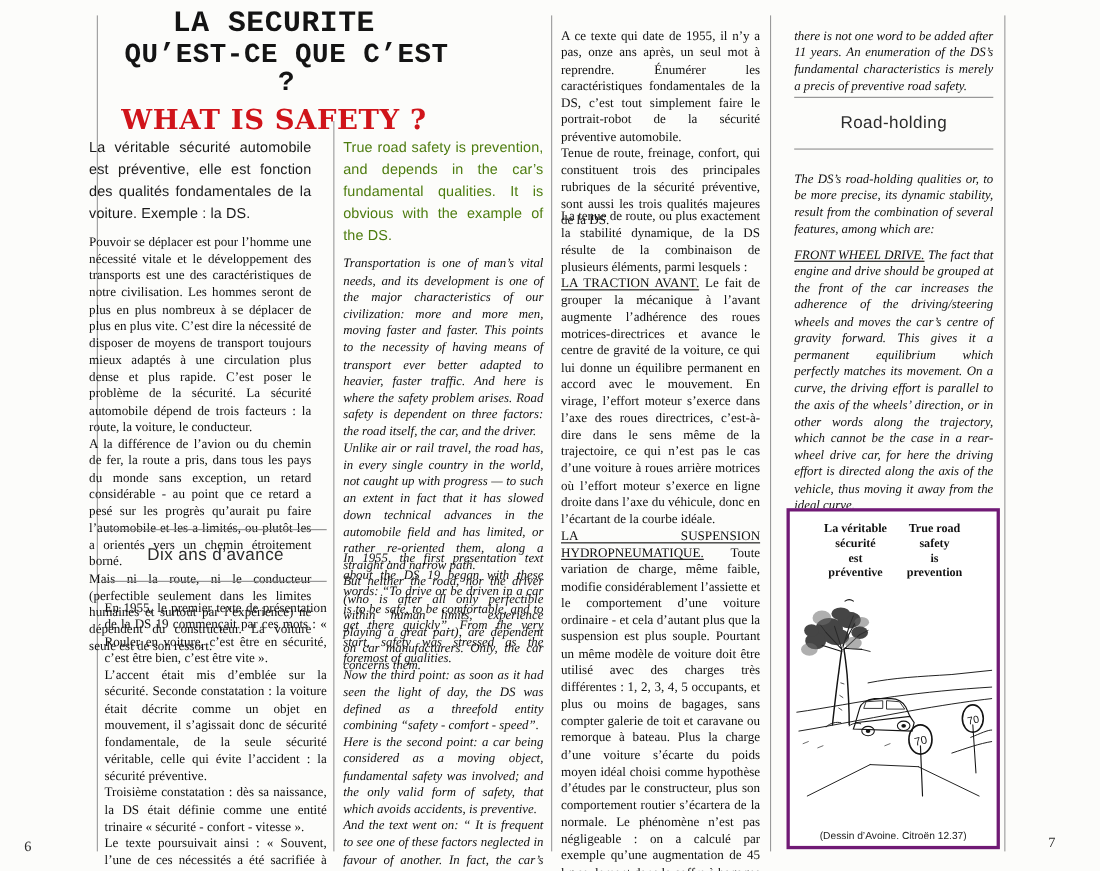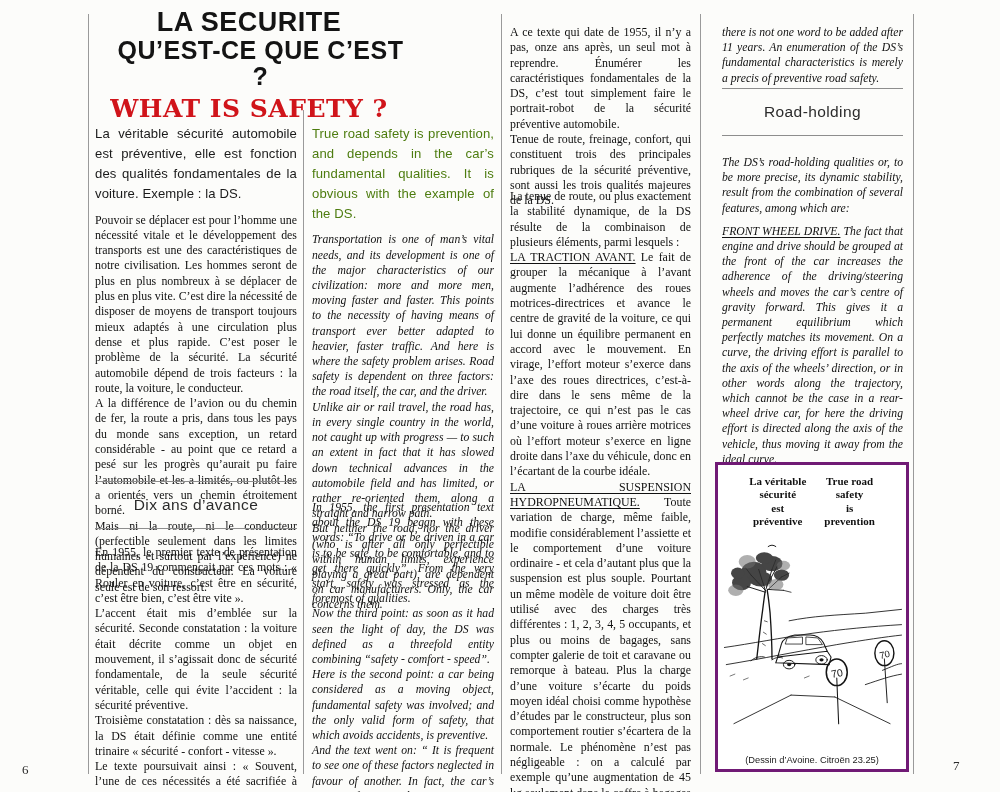--- a/index.html
+++ b/index.html
@@ -28,21 +28,21 @@
   .paper-right { position:absolute; left:500px;top:0; width:500px; height:792px; background:#fcfcfa; }
 
   
   .vrule { position: absolute; width: 1px; background: #9a9a9a; }
 
   .col { position: absolute; margin-top: 11px; }
 
   
   .headline { position:absolute; left:88px; top:8px; width:322px; text-align:center; }
   .hl-fr {
-    font-family: Liberation Sans, sans-serif;
+    font-family: Liberation Mono, monospace;
     font-weight: bold;
     color: #141414;
     letter-spacing: .5px;
     line-height: 1.04;
   }
   .hl-fr .l1 { font-size: 27px; display:block; }
   .hl-fr .l2 { font-size: 25px; display:block; margin-top:1px;margin-left:23px; }
   .hl-en {
     font-family: "DejaVu Serif", serif;
     font-weight: bold;
@@ -173,21 +173,21 @@
   <div class="vrule" style="left:913px; top:14px; height:760px;"></div>
 
   <div class="headline">
     <div class="hl-fr">
       <span class="l1">LA SECURITE</span>
       <span class="l2">QU’EST-CE QUE C’EST ?</span>
     </div>
     <span class="hl-en">WHAT IS SAFETY ?</span>
   </div>
 
-  <div class="col" style="left:95px; top:113px; width:202px;">
+  <div class="col" style="left:81px; top:113px; width:202px;">
     <div class="lead-fr">La véritable sécurité automobile est préventive, elle est fonction des qualités fondamentales de la voiture. Exemple : la DS.</div>
     <div class="body-fr" style="margin-top:9px;">
       <p>Pouvoir se déplacer est pour l’homme une nécessité vitale et le développement des transports est une des caractéristiques de notre civilisation. Les hommes seront de plus en plus nombreux à se déplacer de plus en plus vite. C’est dire la nécessité de disposer de moyens de transport toujours mieux adaptés à une circulation plus dense et plus rapide. C’est poser le problème de la sécurité. La sécurité automobile dépend de trois facteurs : la route, la voiture, le conducteur.</p>
       <p>A la différence de l’avion ou du chemin de fer, la route a pris, dans tous les pays du monde sans exception, un retard considérable - au point que ce retard a pesé sur les progrès qu’aurait pu faire l’automobile et les a limités, ou plutôt les a orientés vers un chemin étroitement borné.</p>
       <p>Mais ni la route, ni le conducteur (perfectible seulement dans les limites humaines et surtout par l’expérience) ne dépendent du constructeur. La voiture seule est de son ressort.</p>
     </div>
   </div>
 
   <div class="sec" style="position:absolute; left:95px; top:481px; width:202px;">
     <div class="rule-top"></div>
@@ -334,19 +334,19 @@
         <text x="120" y="147" font-family="'Liberation Sans', sans-serif" font-size="11" text-anchor="middle" fill="#141414" stroke="none" transform="rotate(-12 120 142)">70</text>
 
         <path d="M170,128 L173,174" stroke-width="1"></path>
         <ellipse cx="170" cy="122" rx="10" ry="13" stroke-width="1.5"></ellipse>
         <text x="170" y="127" font-family="'Liberation Sans', sans-serif" font-size="10" text-anchor="middle" fill="#141414" stroke="none" transform="rotate(-12 170 122)">70</text>
 
         <path d="M8,146 l5,-2 M22,150 l5,-2 M86,148 l5,-2" stroke-width="0.6"></path>
       </g>
     </svg>
 
-    <div class="illus-credit">(Dessin d’Avoine. Citroën 23.25)</div>
+    <div class="illus-credit">(Dessin d’Avoine. Citroën 12.37)</div>
   </div>
 
   <div class="pagenum" style="left:22px;  top:762px;">6</div>
   <div class="pagenum" style="left:953px; top:758px;">7</div>
 
 </div>
 
 </body></html>

